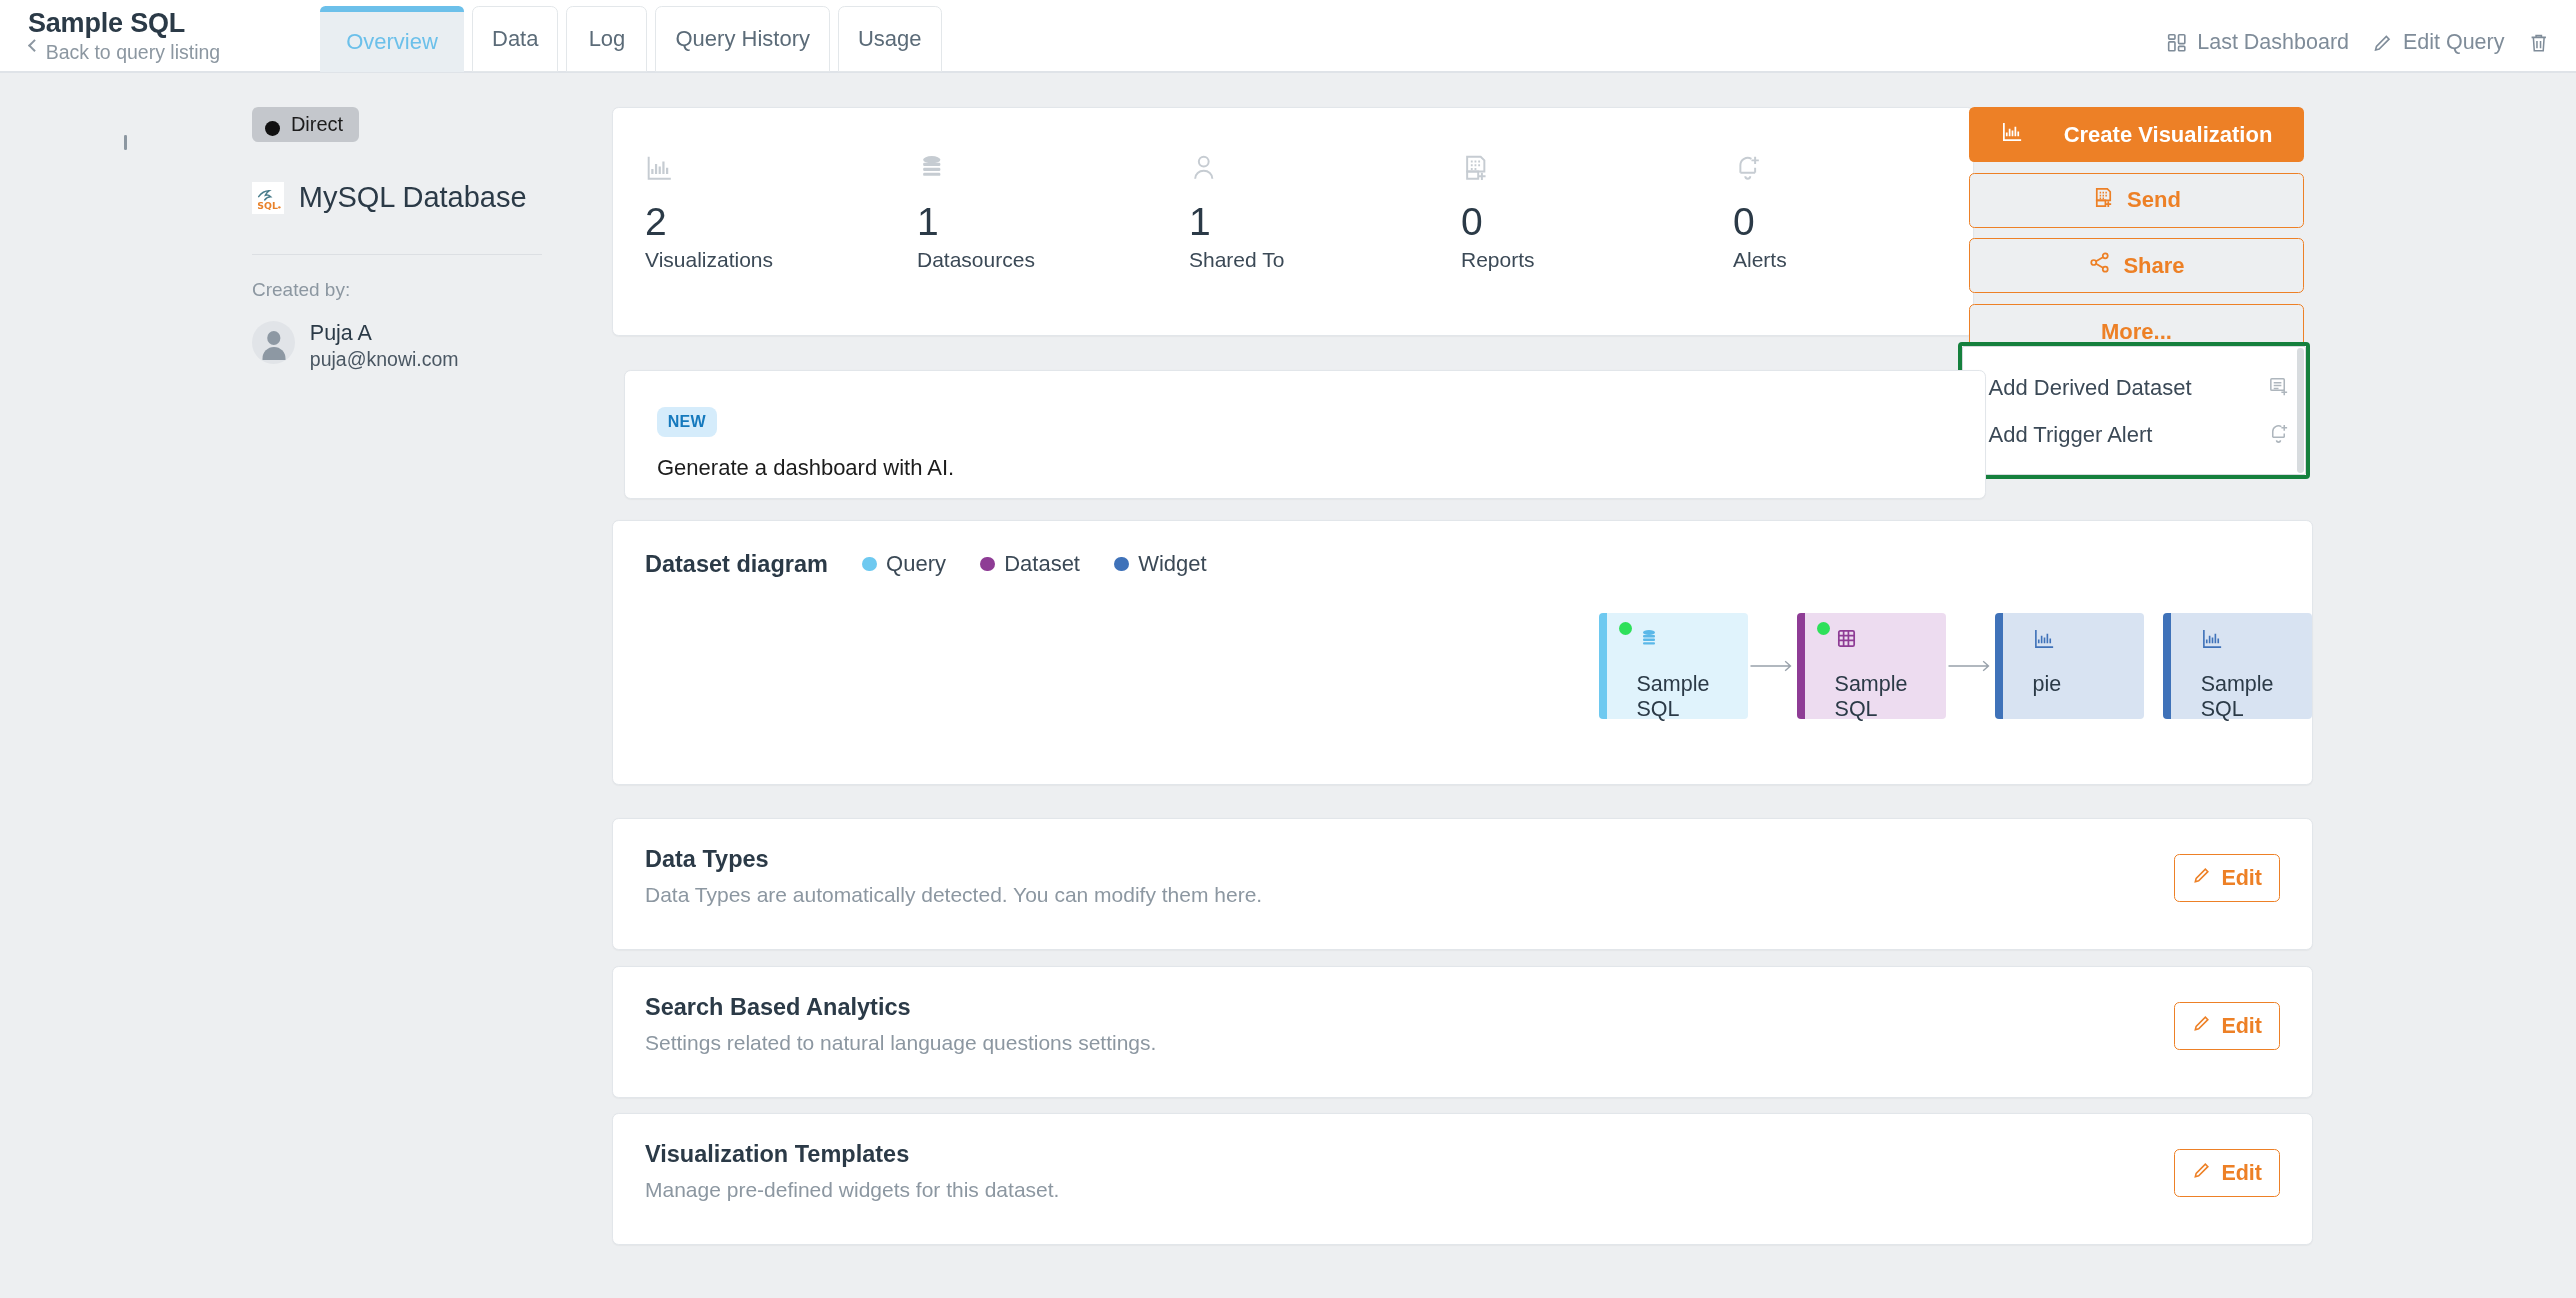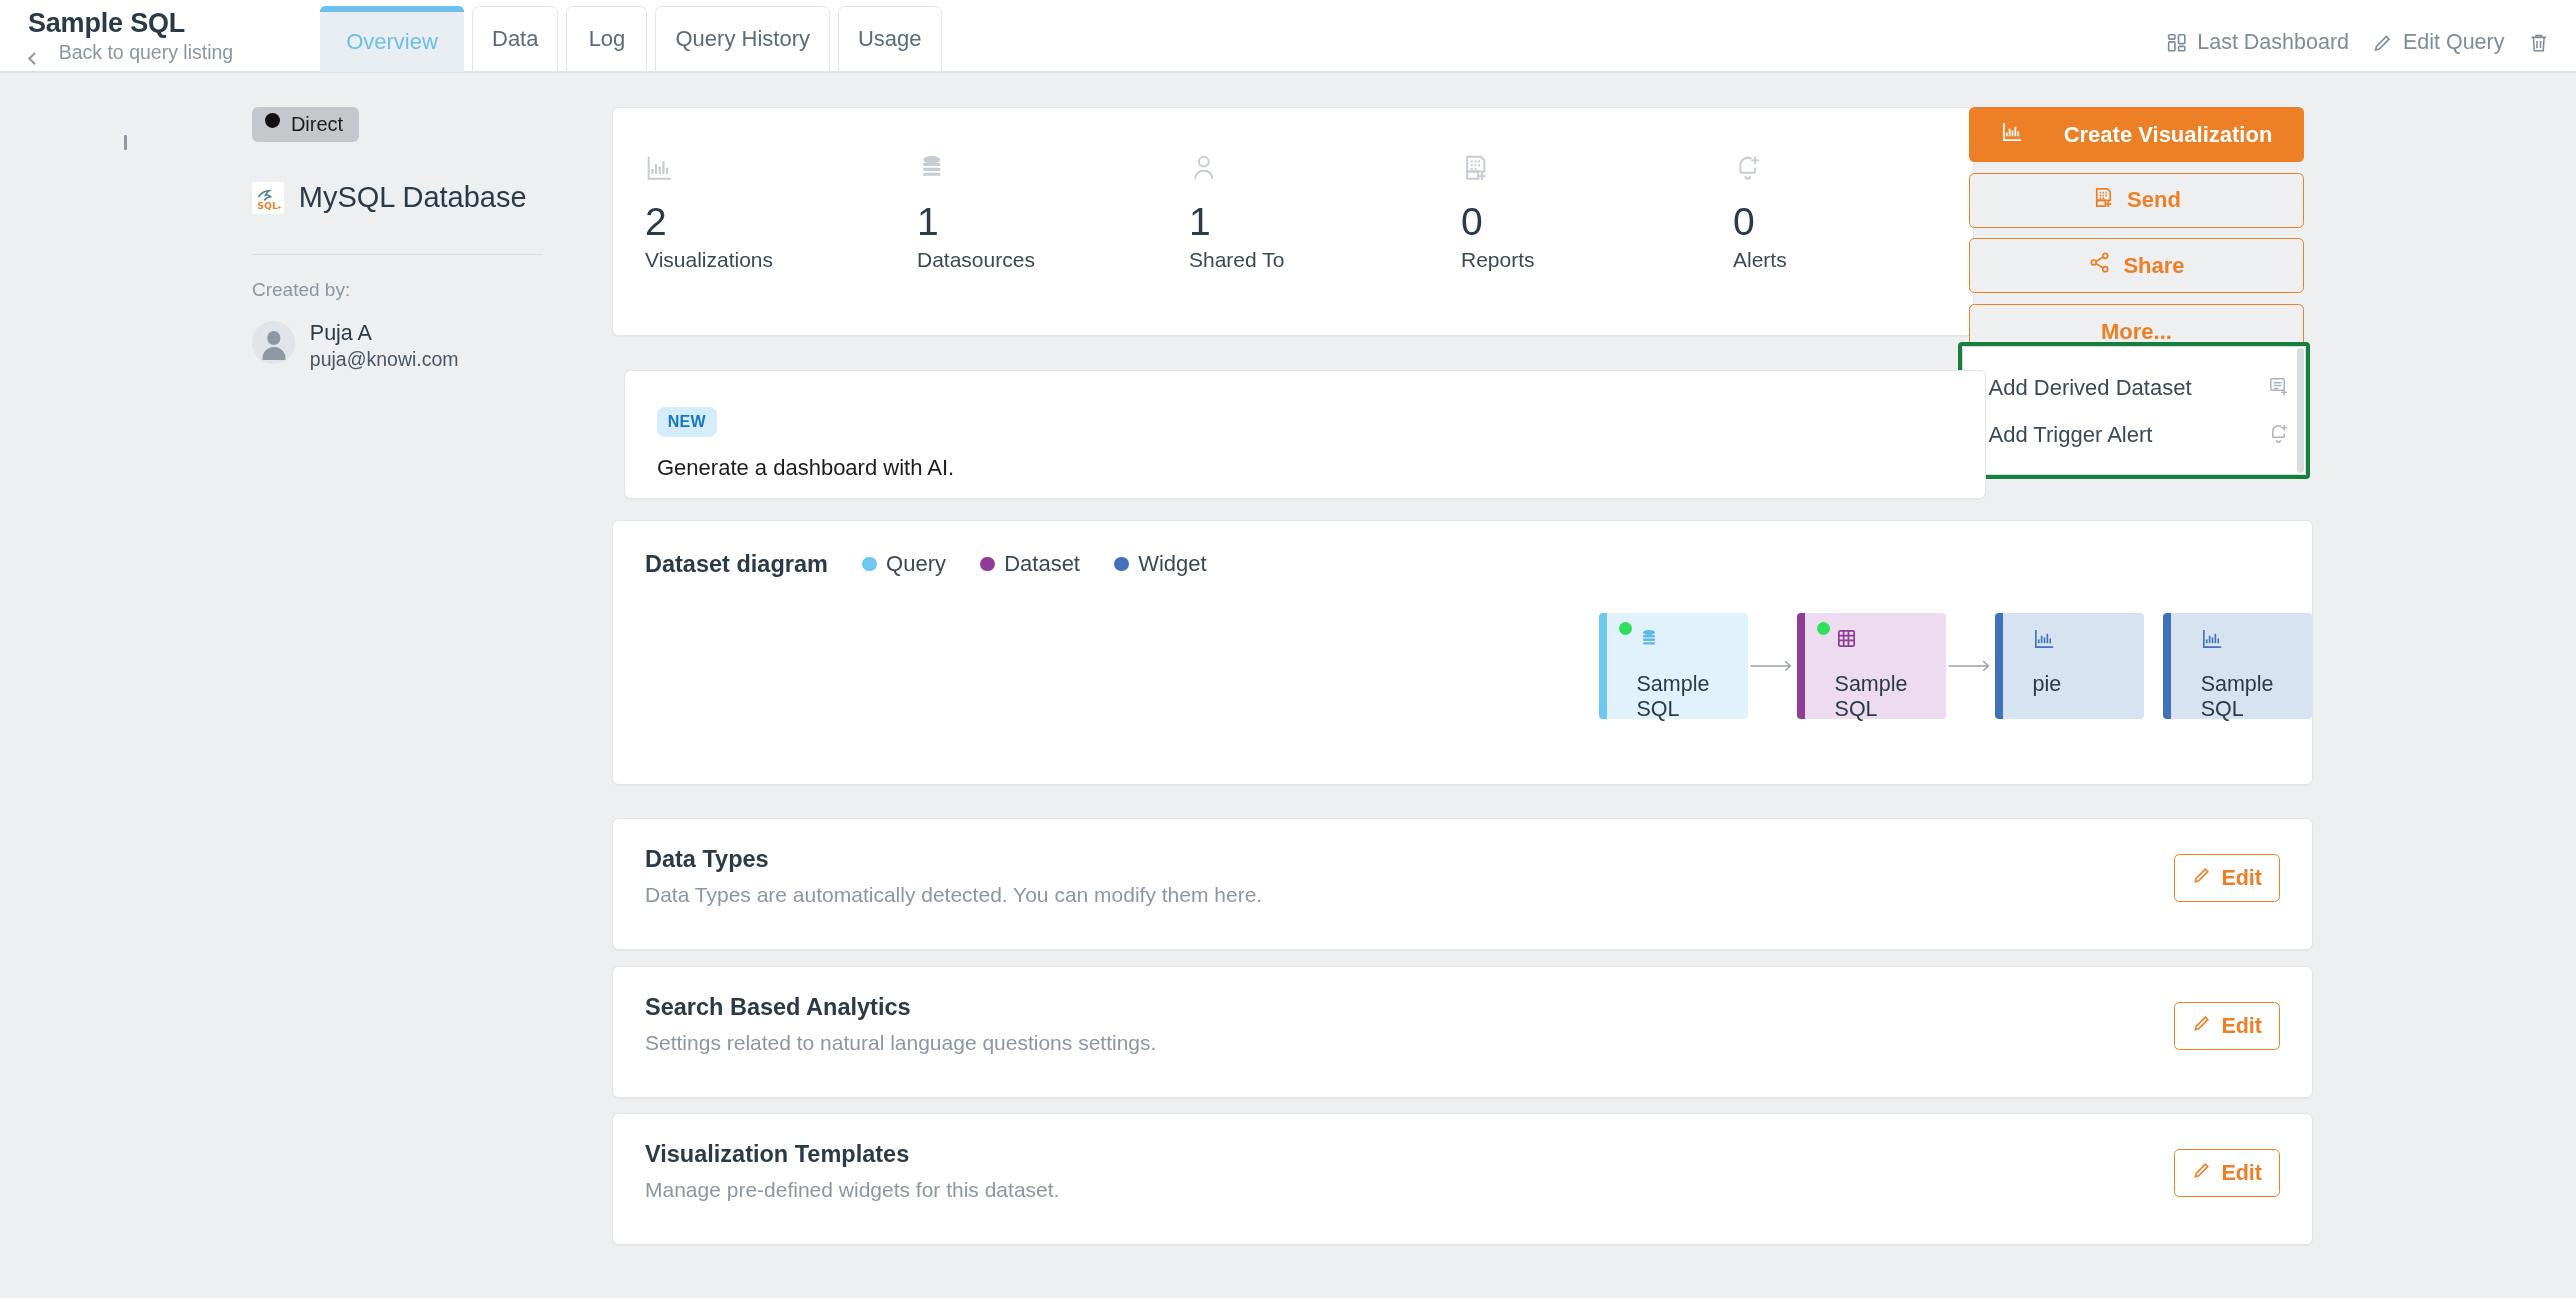--- a/index.html
+++ b/index.html
@@ -17,21 +17,21 @@
     border-bottom: 2px solid #dfe3e8;
   }
   .title-block {
     position: absolute; left: 28px; top: 6.7px; width: 288px;
   }
   .app-title {
     font-size: 27px; font-weight: bold; color: #2b3a47;
     letter-spacing: -0.2px; line-height: 32px;
   }
   .back-link {
-    display: flex; align-items: flex-end; gap: 20px;
+    display: flex; align-items: flex-start; gap: 7px;
     margin-top: 2.7px; color: #8c97a1; font-size: 19.5px; line-height: 23px;
     cursor: pointer;
   }
   .chev-left {
     display: inline-block; width: 8.7px; height: 8.7px;
     border-left: 2px solid #8c97a1; border-bottom: 2px solid #8c97a1;
     transform: rotate(45deg); margin-left: 2px; margin-bottom: 1.3px;
   }
 
   .tabs { position: absolute; left: 320px; top: 6px; display: flex; gap: 8px; }
@@ -57,21 +57,21 @@
     font-size: 21.5px; color: #7f8c99; cursor: pointer;
   }
   .hdr-action svg { display: block; }
 
   
   .page { position: absolute; top: 75px; left: 0; width: 2576px; height: 1224px; }
 
   
   .leftrail { position: absolute; left: 0; top: 0; width: 574px; }
   .badge-direct {
-    margin: 32px 0 0 252px; display: inline-flex; align-items: flex-start; gap: 10.7px;
+    margin: 32px 0 0 252px; display: inline-flex; align-items: flex-end; gap: 10.7px;
     background: #c4c7cc; color: #1c1c1c; border-radius: 6px;
     padding: 6px 16px 6px 13.4px; font-size: 20px;
   }
   .dot-black { width: 14.8px; height: 14.8px; border-radius: 50%; background: #111; display:inline-block; }
 
   .ds-row {
     display: flex; align-items: center; gap: 14.8px;
     margin: 39px 0 0 252px;
   }
   .mysql-ico {

